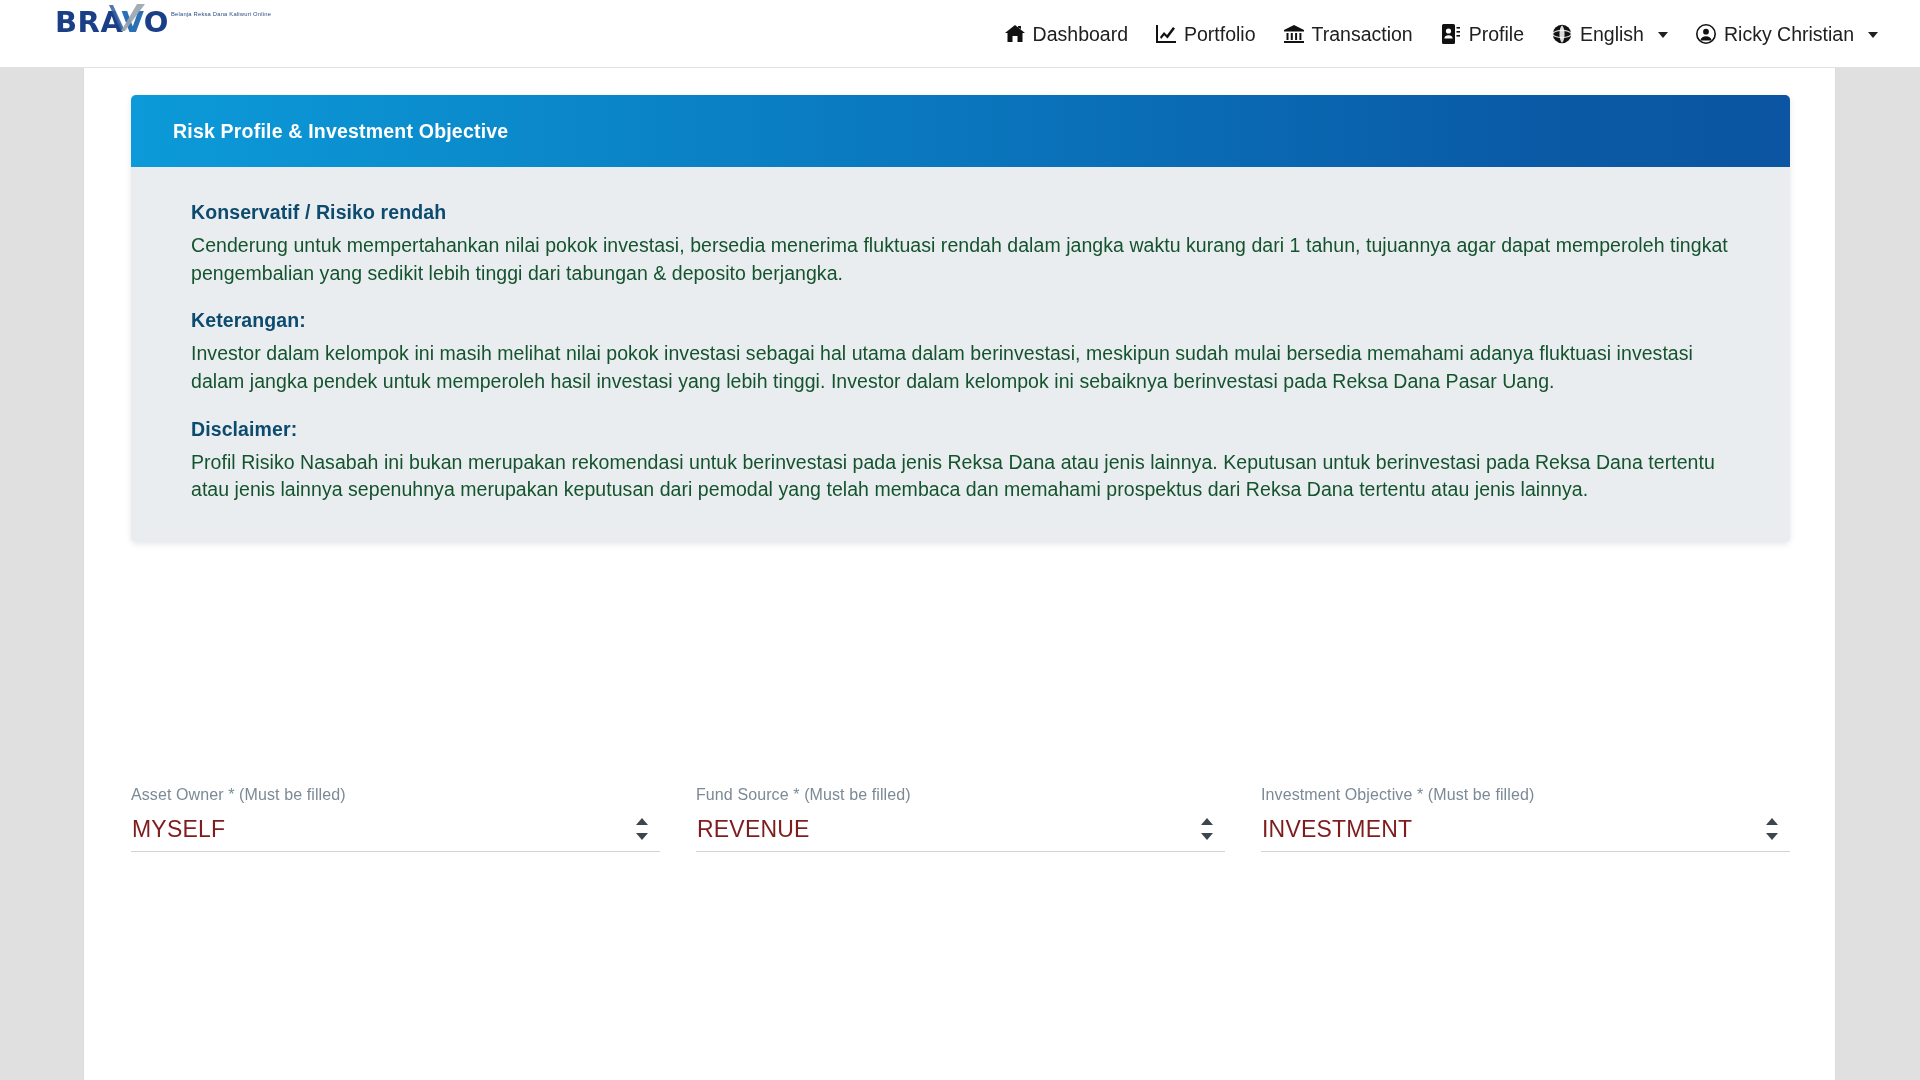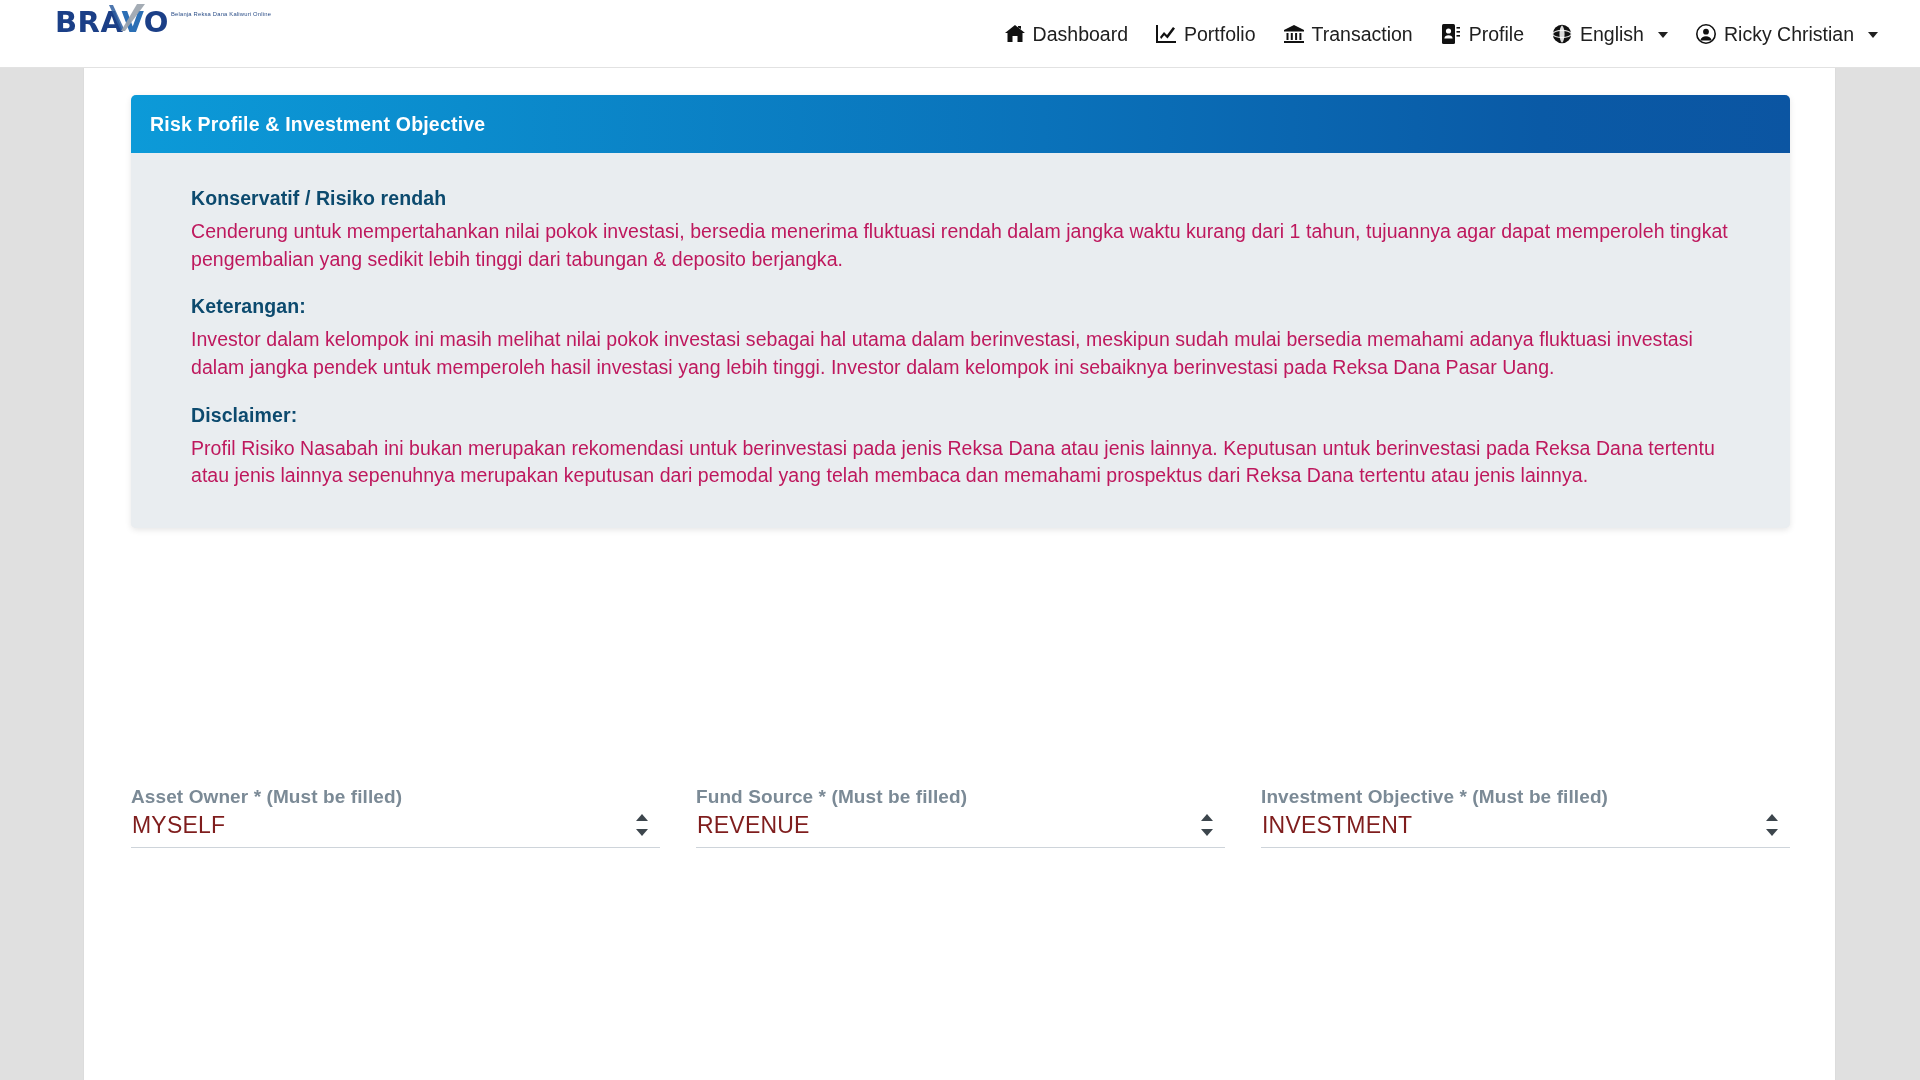--- a/index.html
+++ b/index.html
@@ -128,25 +128,25 @@
     position: absolute;
     left: 47px;
     top: 27px;
     width: 1659px;
     border-radius: 5px;
     box-shadow: 0 2px 6px rgba(0,0,0,0.10);
     overflow: hidden;
     background: #e9edf0;
   }
   .card-header {
-    height: 58px;
+    height: 72px;
     background: linear-gradient(90deg, #0c9ad8 0%, #0b8ccd 20%, #0a72ba 55%, #0a5aa6 85%, #0b55a2 100%);
     display: flex;
     align-items: center;
-    padding-left: 19px;
+    padding-left: 42px;
     color: #ffffff;
     font-size: 19.5px;
     font-weight: 600;
     letter-spacing: 0.2px;
   }
   .card-body {
     padding: 34px 30px 38px 60px;
     background: #e9edf0;
   }
 
@@ -154,21 +154,21 @@
   .section:last-child { margin-bottom: 0; }
   .section-title {
     font-size: 19.5px;
     font-weight: 700;
     color: #0c4a6e;
     margin-bottom: 8px;
     letter-spacing: 0.1px;
   }
   .section-text {
     font-size: 19.5px;
-    color: #be185d;
+    color: #14532d;
     line-height: 1.42;
     max-width: 1560px;
     letter-spacing: 0.05px;
   }
 
   
   .form-row {
     position: absolute;
     left: 47px;
     top: 718px;
@@ -176,24 +176,24 @@
     display: flex;
     gap: 0;
   }
   .form-group {
     width: 529px;
     margin-right: 36px;
   }
   .form-group:last-child { margin-right: 0; }
   .form-label {
     display: block;
-    font-size: 19px;
+    font-size: 16px;
     color: #7b8a96;
+    margin-bottom: 8px;
     letter-spacing: 0.1px;
-    font-weight: bold;
   }
   .select-wrap {
     position: relative;
     border-bottom: 1px solid #ced4da;
     height: 40px;
   }
   .select-value {
     font-size: 23px;
     color: #7f1d1d;
     line-height: 34px;

